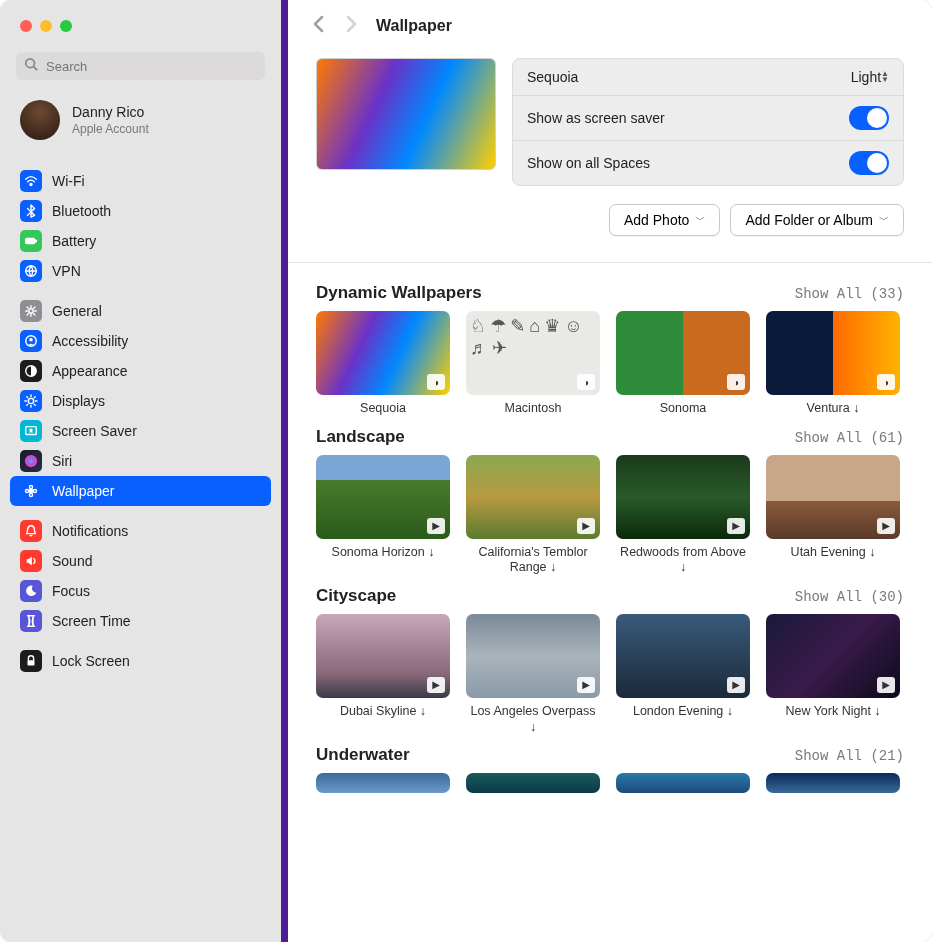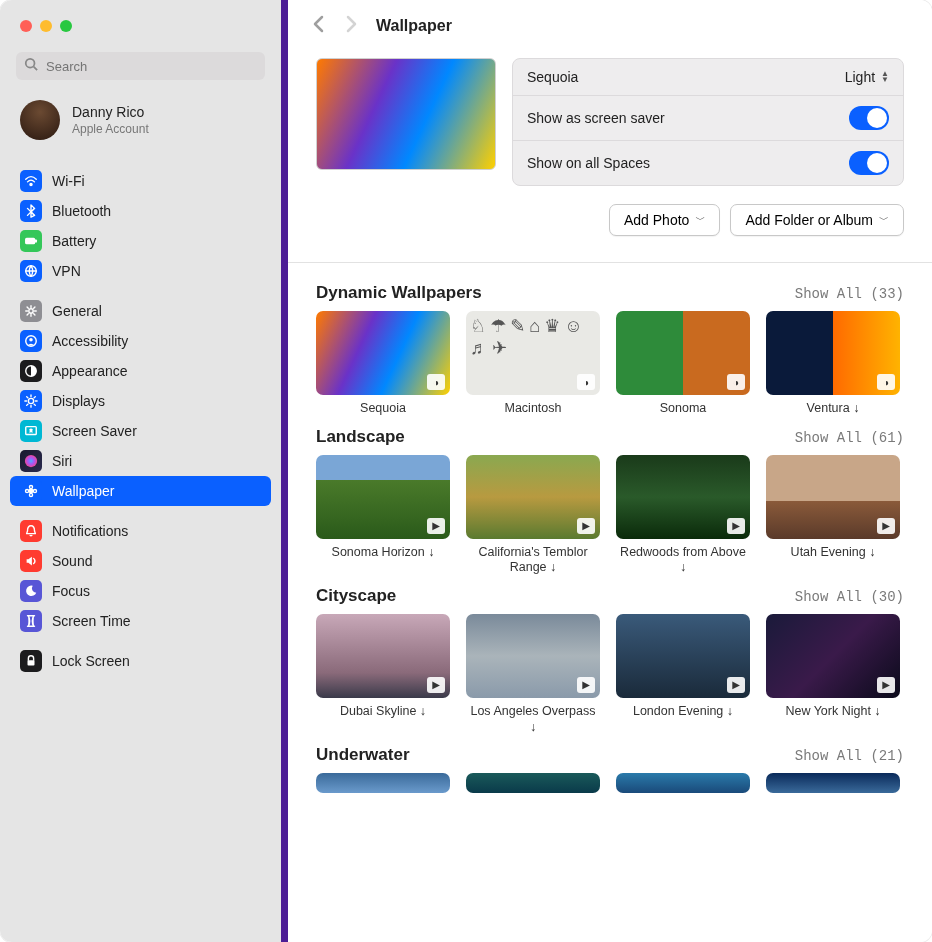--- a/index.html
+++ b/index.html
@@ -30,21 +30,21 @@
 .c-header { height: 52px; display: flex; align-items: center; gap: 18px; padding: 0 24px; }
 .nav-ico { color: #9f9f9f; cursor: default; }
 .c-title { font-size: 16px; font-weight: 600; color: #222; }
 .c-body { flex: 1; overflow-y: auto; padding: 0 28px 20px; }
 
 .preview-row { display: flex; gap: 16px; align-items: flex-start; padding-top: 6px; }
 .preview-img { width: 180px; height: 112px; border-radius: 6px; border: 1px solid #d0d0d0; background: linear-gradient(120deg,#ff8a00,#5b4bce,#0099ff,#ffd200); display: flex; }
 .opts-panel { flex: 1; background: #eeedee; border: 1px solid #dcdadc; border-radius: 8px; overflow: hidden; }
 .opt-row { display: flex; align-items: center; justify-content: space-between; padding: 10px 14px; border-bottom: 1px solid #dcdadc; font-size: 14px; color: #222; }
 .opt-row:last-child { border-bottom: none; }
-.sel-btn { display: flex; align-items: center; gap: 6px; font-size: 14px; color: #222; cursor: default; }
+.sel-btn { display: flex; align-items: center; font-size: 14px; color: #222; cursor: default; }
 .chevud { display: inline-flex; flex-direction: column; line-height: 6px; font-size: 8px; color: #555; }
 .toggle { width: 40px; height: 24px; border-radius: 12px; background: #0a60ff; position: relative; cursor: pointer; }
 .toggle::after { content: ""; position: absolute; right: 2px; top: 2px; width: 20px; height: 20px; background: #fff; border-radius: 50%; }
 
 .btn-row { display: flex; justify-content: flex-end; gap: 10px; margin: 18px 0 26px; }
 .pill-btn { height: 32px; padding: 0 14px; border: 1px solid #c8c8c8; border-radius: 7px; background: #fff; font-size: 14px; display: flex; align-items: center; gap: 6px; cursor: default; box-shadow: 0 1px 1px rgba(0,0,0,0.05); }
 .pill-btn .chev { font-size: 10px; color: #555; }
 
 .section { margin-top: 10px; }
 .sec-head { display: flex; align-items: baseline; justify-content: space-between; margin-bottom: 8px; }

